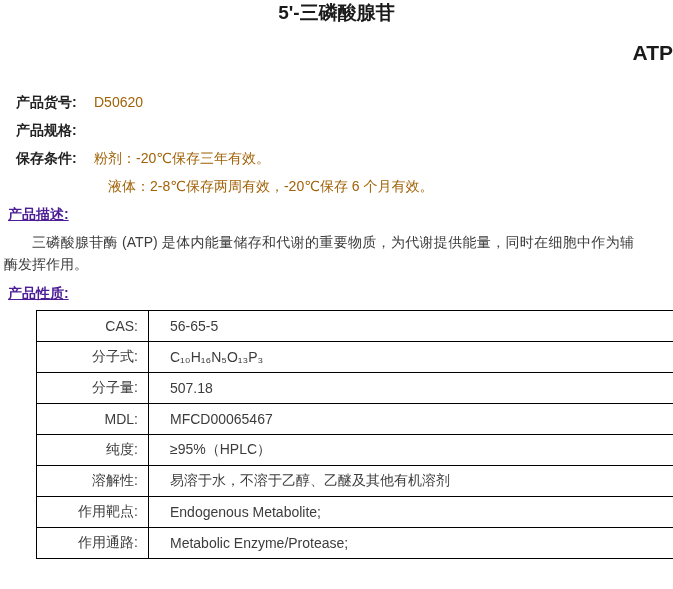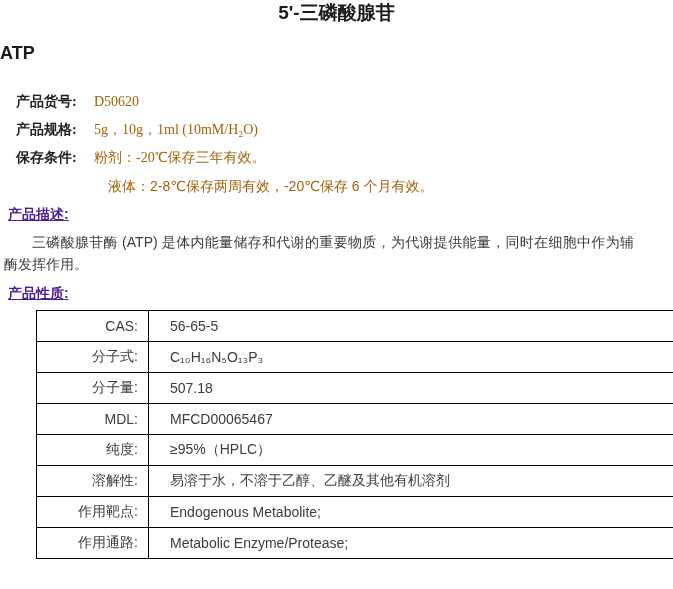--- a/index.html
+++ b/index.html
@@ -18,35 +18,34 @@
   .doc-title {
     padding-top: 0;
     text-align: center;
     font-size: 19px;
     font-weight: bold;
     color: #1a1a1a;
     line-height: 26px;
   }
   .doc-subtitle {
     margin-top: 16px;
-    text-align: left;
-    font-size: 18px;
+    text-align: right;
+    font-size: 21px;
     font-weight: bold;
     color: #1a1a1a;
     line-height: 22px;
   }
   .info-section {
     margin-top: 28px;
   }
   .info-line {
     display: flex;
     align-items: flex-end;
     line-height: 20px;
     margin-bottom: 8px;
-    font-family: Liberation Serif, serif;
   }
   .info-label {
     font-weight: bold;
     color: #222222;
     margin-left: 16px;
     width: 78px;
     flex: 0 0 78px;
   }
   .info-value {
     color: #a16207;
@@ -100,21 +99,20 @@
 <div class="doc-title">5'-三磷酸腺苷</div>
 <div class="doc-subtitle">ATP</div>
 
 <div class="info-section">
   <div class="info-line">
     <span class="info-label">产品货号:</span>
     <span class="info-value">D50620</span>
   </div>
   <div class="info-line">
     <span class="info-label">产品规格:</span>
-    <span class="info-value">5g，10g，1ml (10mM/H₂O)</span>
   </div>
   <div class="info-line">
     <span class="info-label">保存条件:</span>
     <span class="info-value">粉剂：-20℃保存三年有效。</span>
   </div>
   <div class="info-line-continued">
     <span class="info-value">液体：2-8℃保存两周有效，-20℃保存 6 个月有效。</span>
   </div>
 </div>
 

